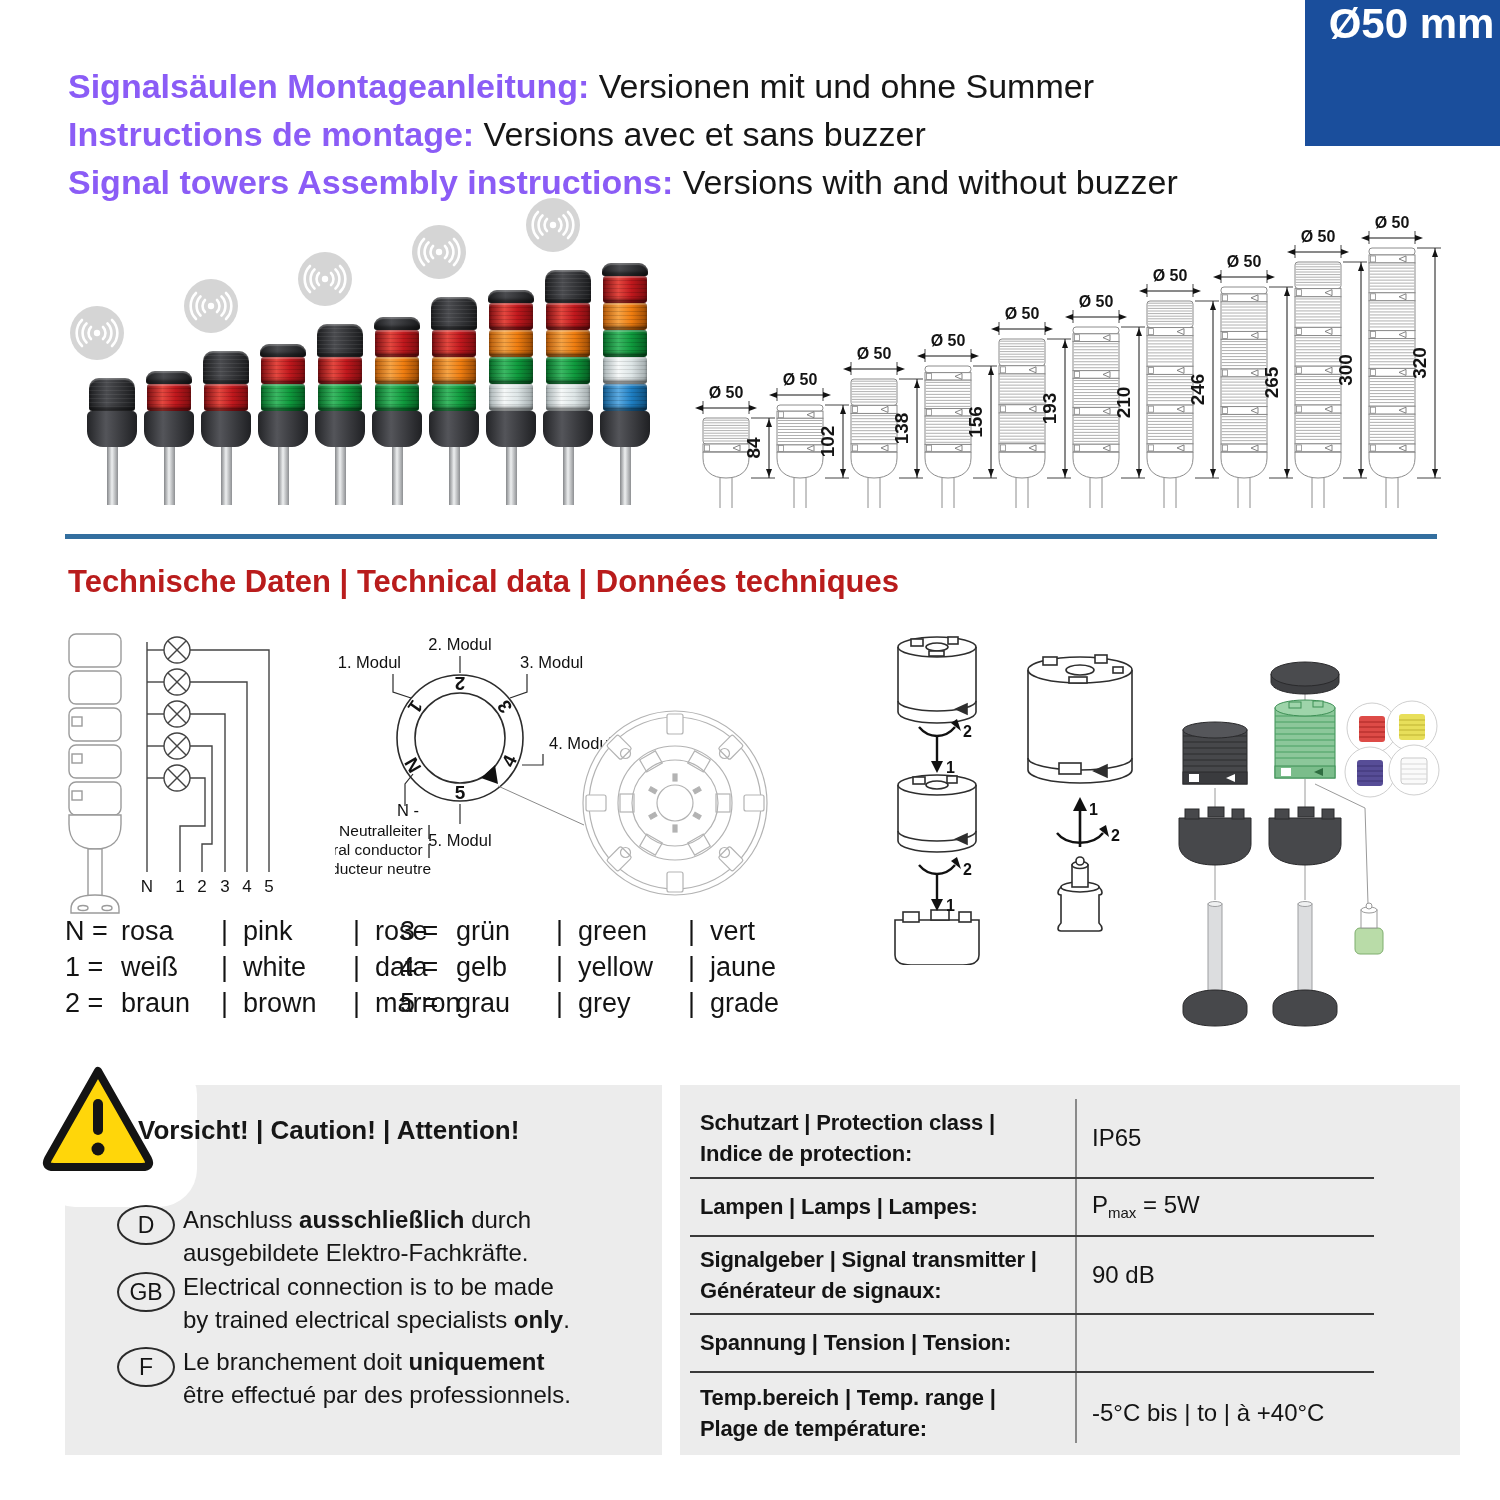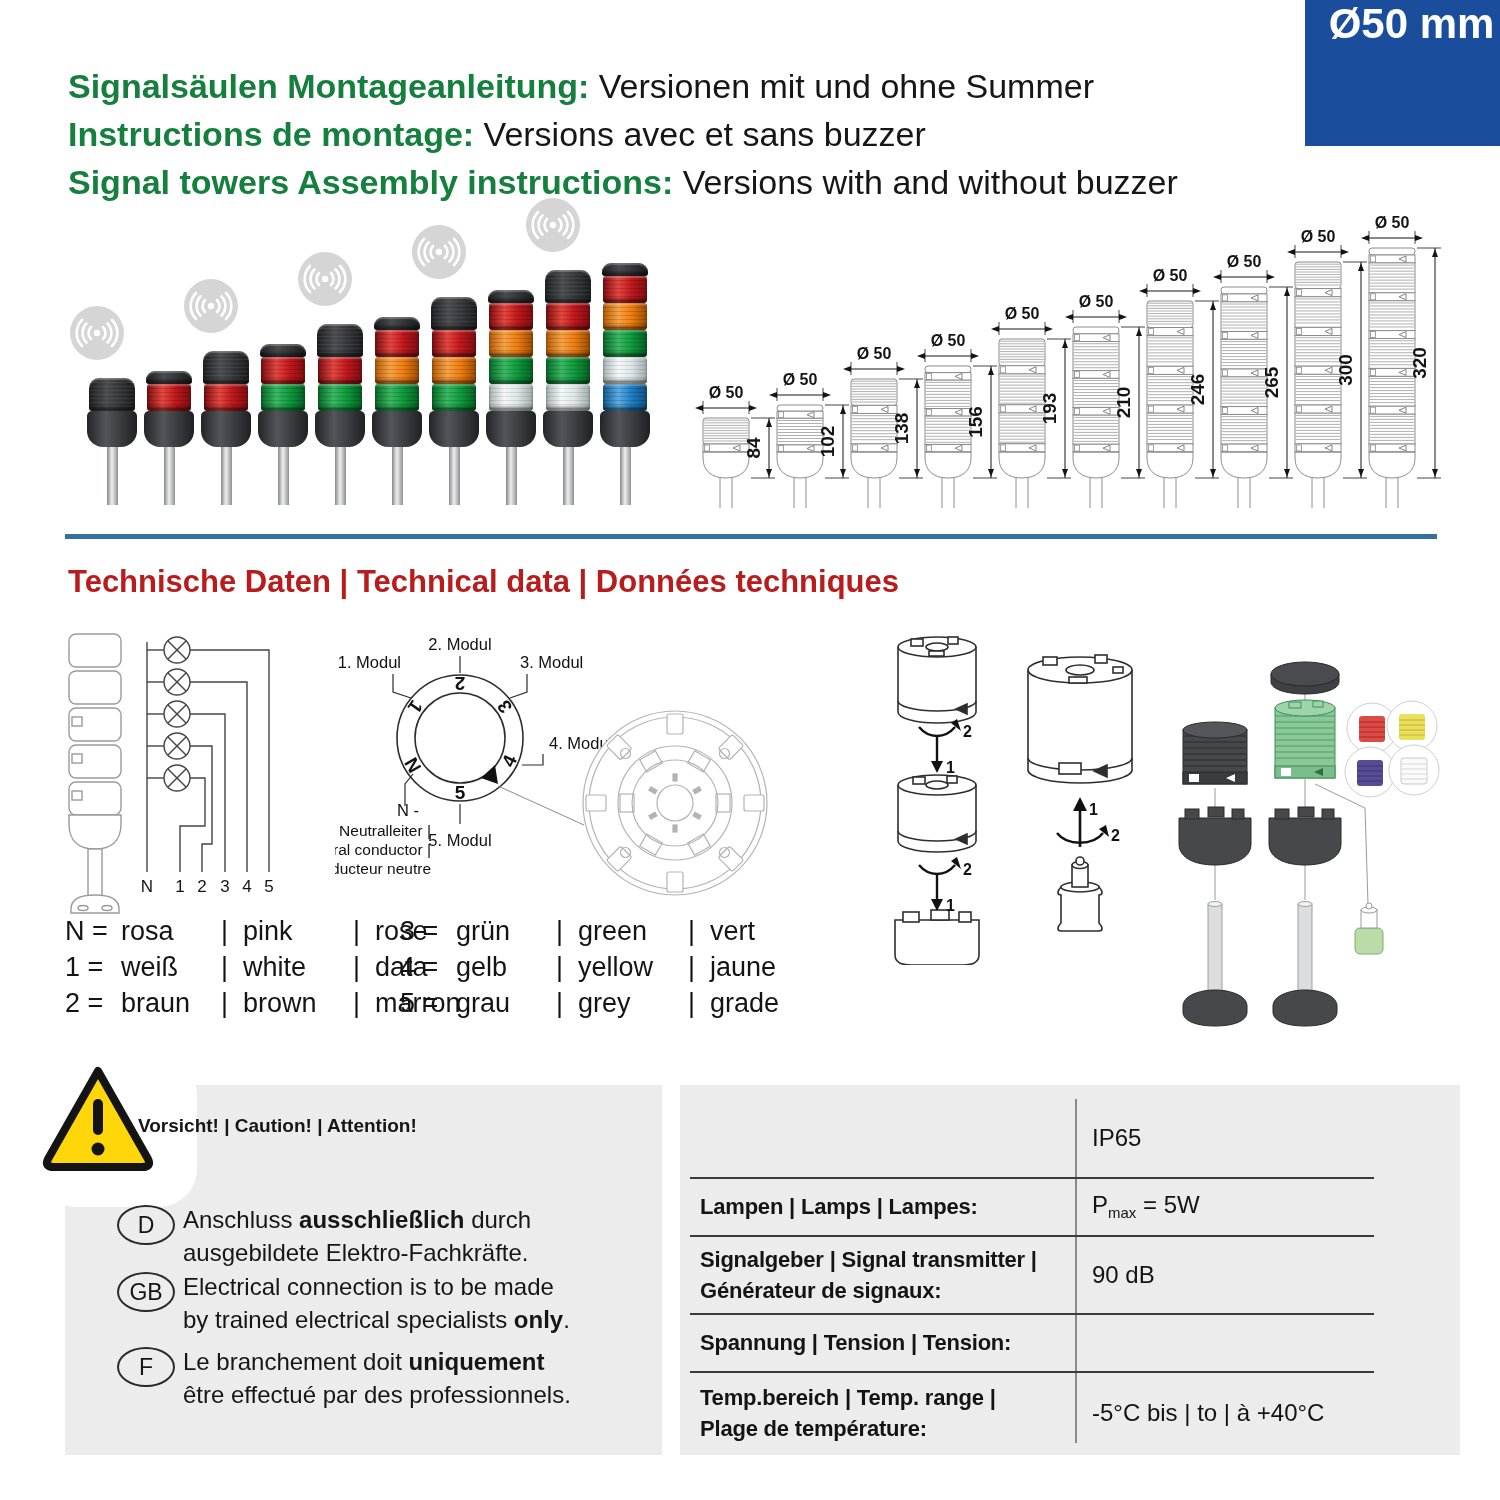--- a/index.html
+++ b/index.html
@@ -1,20 +1,20 @@
 <!DOCTYPE html>
 <html><head>
 <meta charset="utf-8">
 <style>
   html,body{margin:0;padding:0;background:#fff}
   #page{position:relative;width:1500px;height:1500px;background:#fff;overflow:hidden;
         font-family:"Liberation Sans",sans-serif;color:#161616}
   
   .title{position:absolute;left:68px;top:62px;font-size:34px;line-height:48px;white-space:nowrap}
-  .title .b{color:#15803d;font-weight:bold}
+  .title .b{color:#8b5cf6;font-weight:bold}
   .badge{position:absolute;left:1305px;top:0;width:213px;height:146px;background:#1a4e9c;color:#fff;
          display:flex;align-items:flex-start;justify-content:center;padding-bottom:20px;box-sizing:border-box;
          font-size:42px;font-weight:bold}
   
   .tower{position:absolute;display:flex;flex-direction:column;align-items:center;width:50px}
   .seg{width:44px;height:27px;border-radius:3px;
        box-shadow:inset 0 -4px 3px rgba(0,0,0,.45), inset 0 2px 1px rgba(255,255,255,.25)}
   .seg-red{background:repeating-linear-gradient(180deg,rgba(0,0,0,.15) 0 1px,transparent 1px 4px),
            linear-gradient(90deg,#7e0d10,#e4473f 35%,#c0181d 65%,#7e0d10)}
   .seg-orange{background:repeating-linear-gradient(180deg,rgba(0,0,0,.15) 0 1px,transparent 1px 4px),
@@ -45,21 +45,21 @@
   .legend-col{position:absolute;top:0}
   .legend-row{display:flex;height:36px;align-items:baseline;white-space:nowrap}
   .lg-key{display:inline-block;width:56px}
   .lg-de{display:inline-block;width:100px}
   .lg-en{display:inline-block;width:110px}
   .lg-p{display:inline-block;width:22px}
   
   .warnbox{position:absolute;left:65px;top:1085px;width:597px;height:370px;background:#ececec}
   .warn-notch{position:absolute;left:-28px;top:-28px;width:160px;height:150px;background:#fff;border-radius:38px}
   .warn-tri{position:absolute;left:-27px;top:-24px;width:120px;height:112px}
-  .warn-head{position:absolute;left:73px;top:30px;font-size:19px;font-weight:bold;white-space:nowrap}
+  .warn-head{position:absolute;left:73px;top:30px;font-size:26px;font-weight:bold;white-space:nowrap}
   .warn-item{position:absolute;left:0;width:100%;font-size:24px;line-height:33px}
   .lang-badge{position:absolute;left:52px;top:2px;width:54px;height:36px;border:2px solid #2a2a2a;border-radius:50%;
               display:flex;align-items:center;justify-content:center;font-size:23px;color:#141414;background:transparent}
   .warn-text{position:absolute;left:118px;top:0;white-space:nowrap}
   
   .spec{position:absolute;left:680px;top:1085px;width:780px;height:370px;background:#ececec}
   .spec-vline{position:absolute;left:395px;top:14px;width:2px;height:344px;background:#8a8a8a}
   .spec-hline{position:absolute;left:10px;width:684px;height:2px;background:#3a3a3a}
   .spec-row{position:absolute;left:0;width:100%}
   .spec-label{position:absolute;left:20px;top:50%;transform:translateY(-50%);font-size:22px;font-weight:bold;
@@ -1254,20 +1254,21 @@
           <span class="lang-badge">F</span>
           <span class="warn-text">Le branchement doit <b>uniquement</b><br>être effectué par des professionnels.</span>
         </div>
       </div>
   </div>
 
   <div class="spec">
     <div class="spec-vline"></div>
     <div id="spec-rows">
         <div class="spec-row" style="top:14px;height:78px">
+          <div class="spec-label">Schutzart | Protection class |<br>Indice de protection:</div>
           <div class="spec-value">IP65</div>
         </div>
         <div class="spec-hline" style="top:92px"></div>
         <div class="spec-row" style="top:92px;height:58px">
           <div class="spec-label">Lampen | Lamps | Lampes:</div>
           <div class="spec-value">P<sub>max</sub> = 5W</div>
         </div>
         <div class="spec-hline" style="top:150px"></div>
         <div class="spec-row" style="top:150px;height:80px">
           <div class="spec-label">Signalgeber | Signal transmitter |<br>Générateur de signaux:</div>

